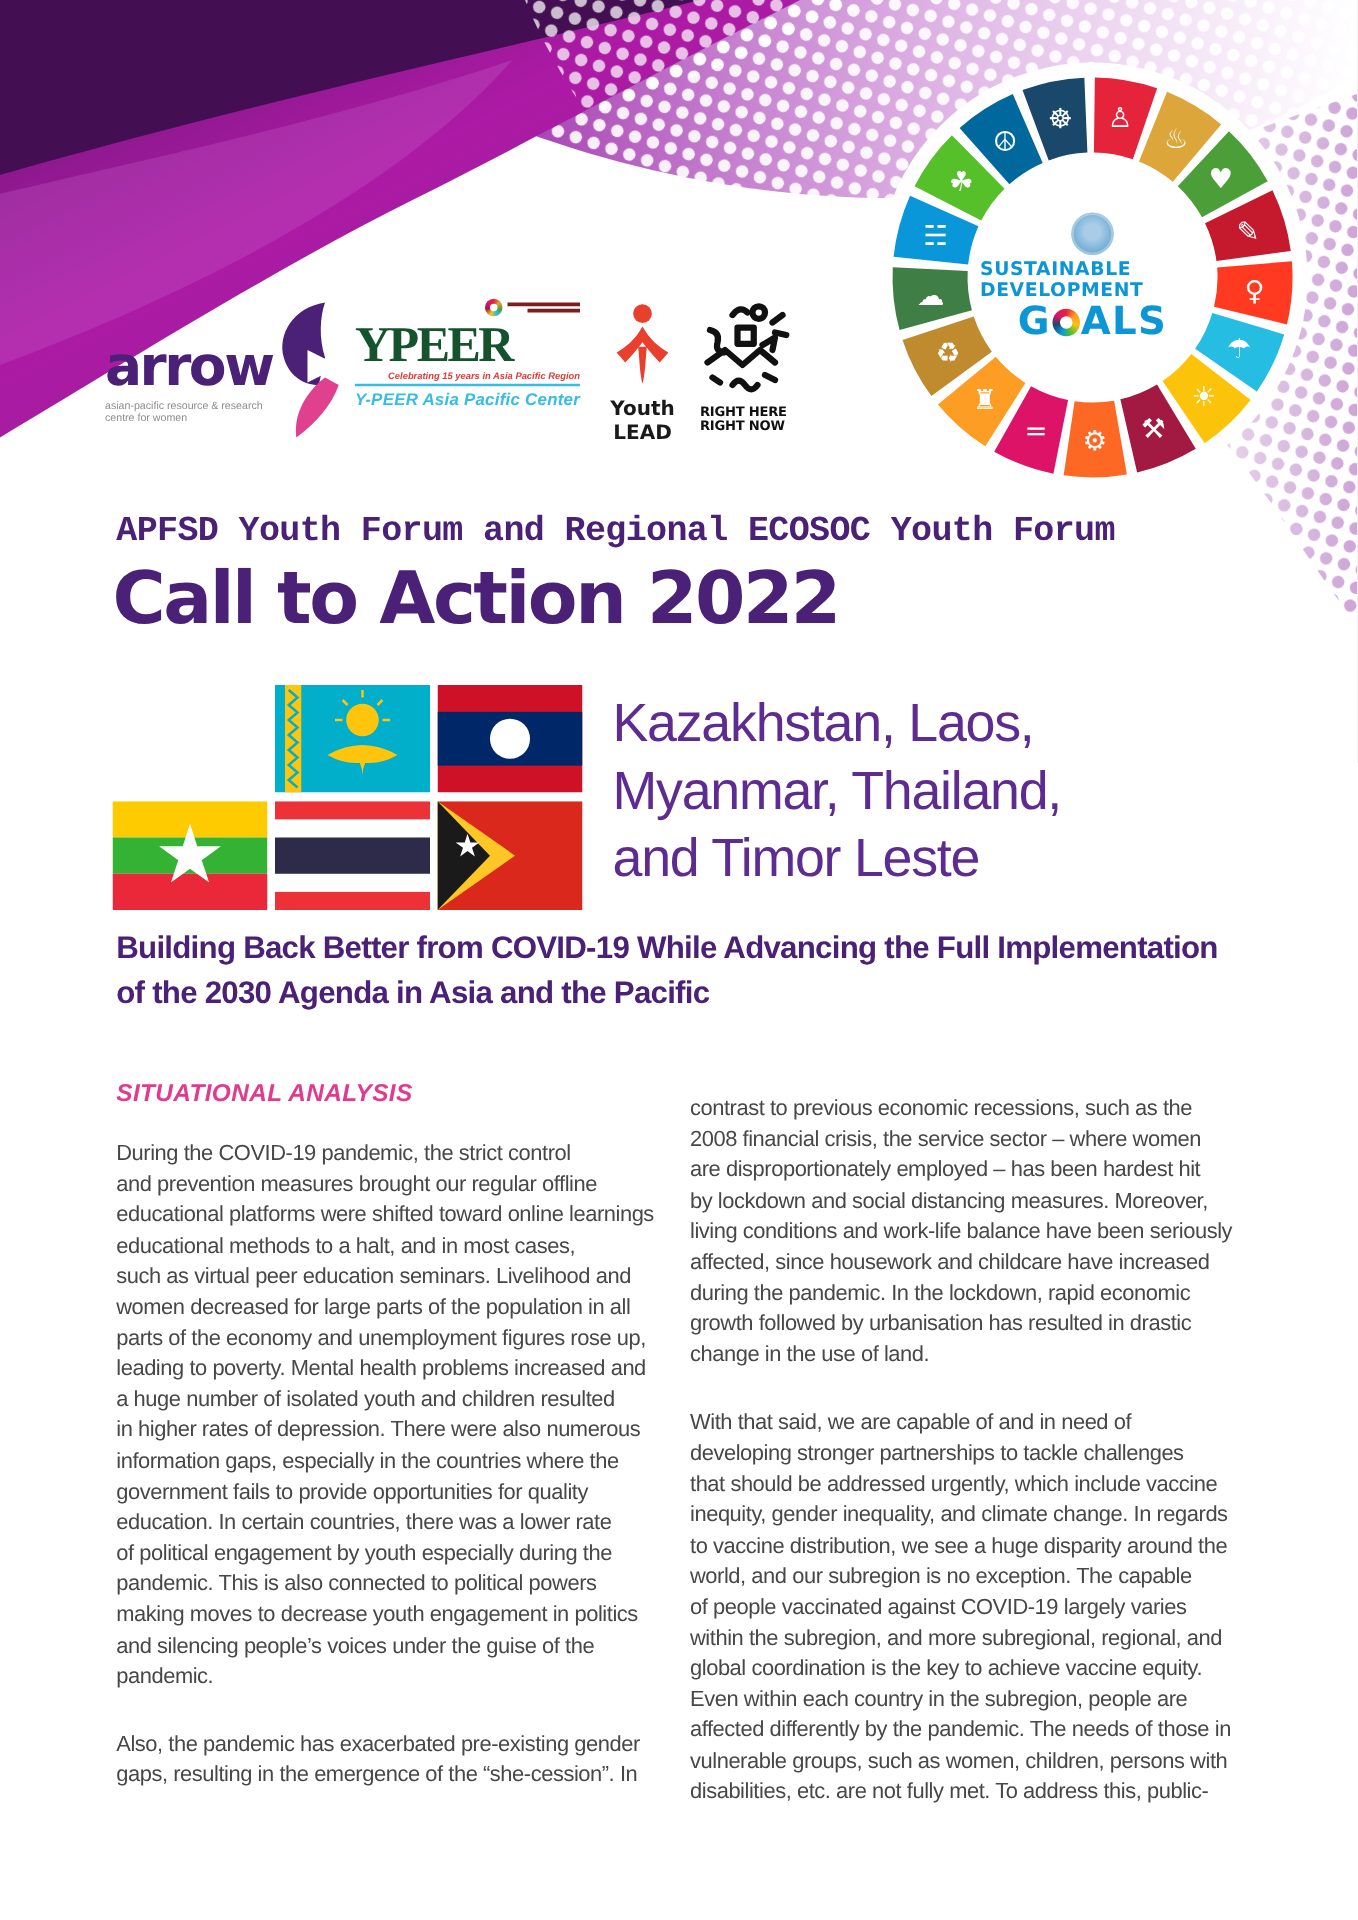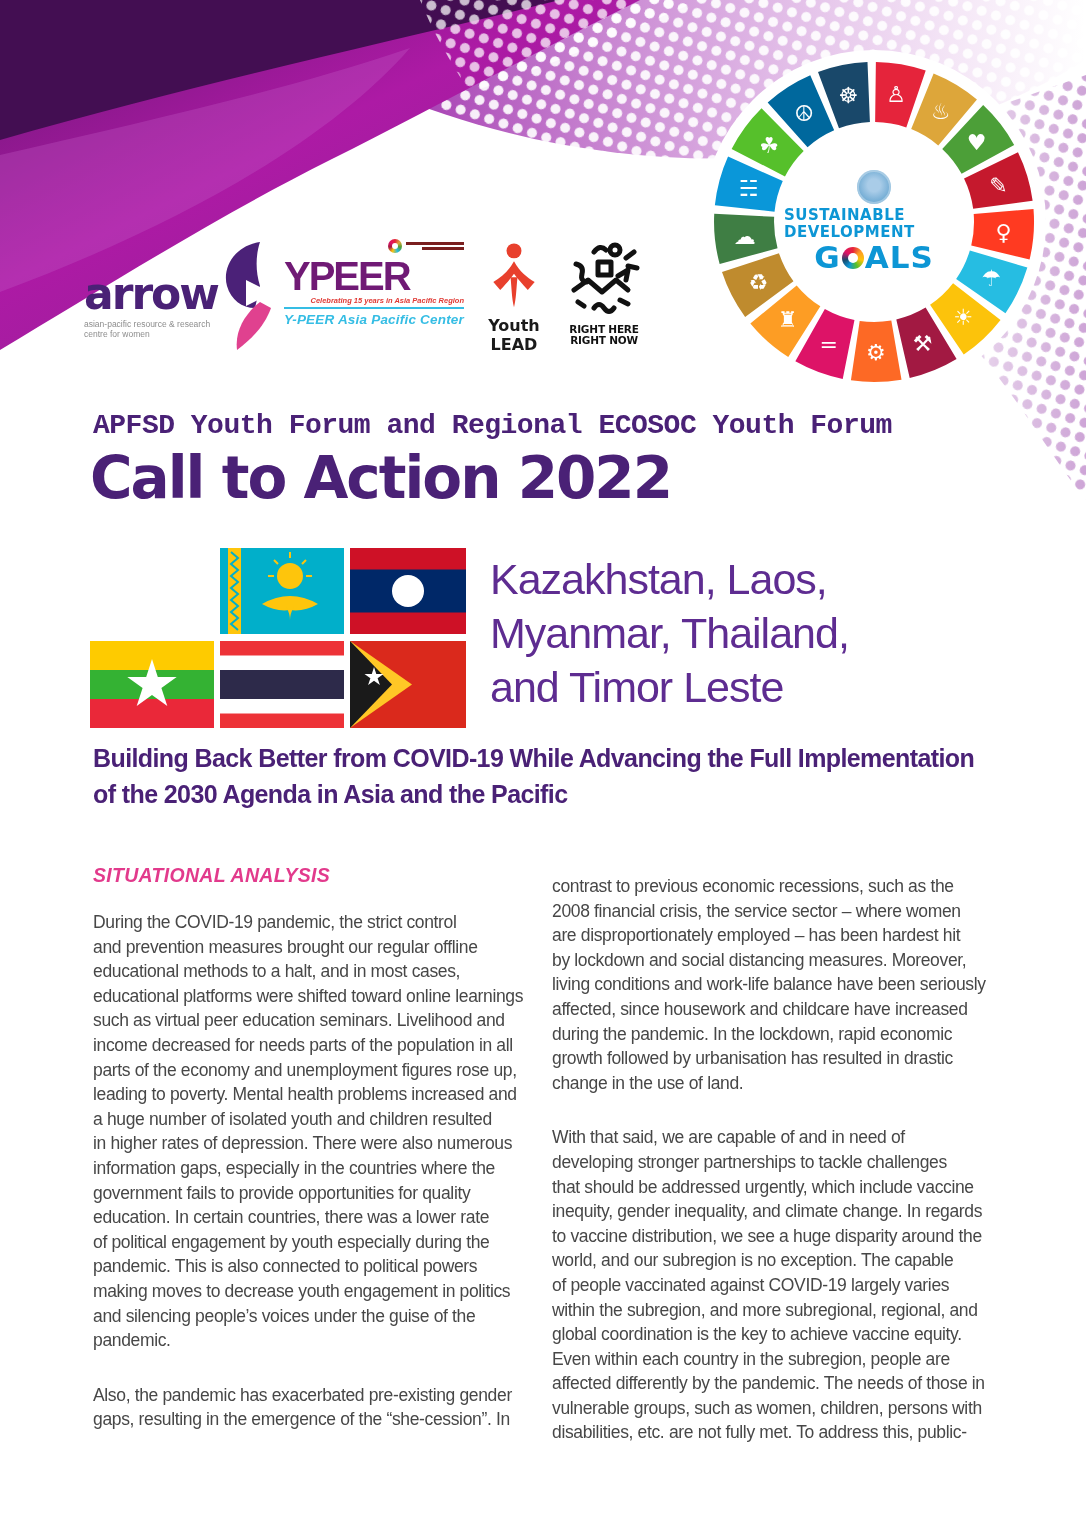--- a/index.html
+++ b/index.html
@@ -26,28 +26,28 @@
   .arrow-word{font-family:"DejaVu Sans",sans-serif;font-weight:bold;color:#4a2176;
        font-size:44px;line-height:44px;letter-spacing:-2px;margin-top:26px;}
   .arrow-tag{font-size:8.5px;color:#8d8d8d;line-height:10px;margin-top:3px;}
   .arrow-mark{position:absolute;left:134px;top:-6px;}
   .logo-ypeer{left:284px;top:238px;width:180px;}
   .yp-top{display:flex;justify-content:flex-end;align-items:center;gap:4px;height:16px;}
   .yp-donut{width:14px;height:14px;border-radius:50%;position:relative;
        background:conic-gradient(#e5243b,#dda63a,#4c9f38,#26bde2,#fcc30b,#a21942,#dd1367,#e5243b);}
   .yp-donut::after{content:"";position:absolute;left:4px;top:4px;width:6px;height:6px;border-radius:50%;background:#fff;}
   .yp-bars div{height:3px;background:#7a1f1f;margin:2px 0;}
-  .yp-word{font-family:Liberation Sans, sans-serif;font-weight:bold;color:#701a75;
+  .yp-word{font-family:Liberation Serif, serif;font-weight:bold;color:#14532d;
        font-size:40px;line-height:44px;letter-spacing:-2px;}
   .yp-celebrate{font-size:7.5px;font-weight:bold;font-style:italic;color:#e03a35;text-align:right;margin-top:-2px;}
   .yp-rule{height:2px;background:#35bde4;margin:2px 0 3px 0;}
   .yp-center{font-size:13.5px;font-weight:bold;font-style:italic;color:#35bde4;letter-spacing:.2px;}
   .logo-youthlead{left:466px;top:242px;width:96px;text-align:center;}
   .yl-word{font-family:"DejaVu Sans",sans-serif;font-weight:bold;color:#1a1a1a;font-size:16px;margin-top:4px;}
-  .logo-rhrn{left:560px;top:242px;width:88px;text-align:center;}
+  .logo-rhrn{left:560px;top:242px;width:88px;text-align:left;}
   .rhrn-text{font-family:"DejaVu Sans",sans-serif;font-weight:bold;color:#111;
        font-size:10.5px;line-height:11px;letter-spacing:-.2px;margin-top:4px;}
   
   .kicker{position:absolute;left:93px;top:410px;font-family:Liberation Mono, monospace;
        font-weight:bold;font-size:28px;letter-spacing:-.5px;color:#4a2176;}
   .main-title{position:absolute;left:90px;top:444px;font-family:"DejaVu Sans",sans-serif;
        font-weight:bold;font-size:58px;letter-spacing:-2px;color:#4a2176;}
   
   .flag{position:absolute;box-shadow:0 0 0 1px #ffffff;}
   .countries{position:absolute;left:490px;top:552px;color:#5e2c91;
@@ -261,24 +261,24 @@
       <div class="tline">Building Back Better from COVID-19 While Advancing the Full Implementation</div>
       <div class="tline">of the 2030 Agenda in Asia and the Pacific</div>
     </div>
 
   <div class="section-heading">SITUATIONAL ANALYSIS</div>
 
   <div class="col col-left">
     <div class="para1">
         <div class="tline">During the COVID-19 pandemic, the strict control</div>
         <div class="tline">and prevention measures brought our regular offline</div>
+        <div class="tline">educational platforms were shifted toward online learnings</div>
         <div class="tline">educational methods to a halt, and in most cases,</div>
-        <div class="tline">educational platforms were shifted toward online learnings</div>
         <div class="tline">such as virtual peer education seminars. Livelihood and</div>
-        <div class="tline">income decreased for needs parts of the population in all</div>
+        <div class="tline">women decreased for large parts of the population in all</div>
         <div class="tline">parts of the economy and unemployment figures rose up,</div>
         <div class="tline">leading to poverty. Mental health problems increased and</div>
         <div class="tline">a huge number of isolated youth and children resulted</div>
         <div class="tline">in higher rates of depression. There were also numerous</div>
         <div class="tline">information gaps, especially in the countries where the</div>
         <div class="tline">government fails to provide opportunities for quality</div>
         <div class="tline">education. In certain countries, there was a lower rate</div>
         <div class="tline">of political engagement by youth especially during the</div>
         <div class="tline">pandemic. This is also connected to political powers</div>
         <div class="tline">making moves to decrease youth engagement in politics</div>

